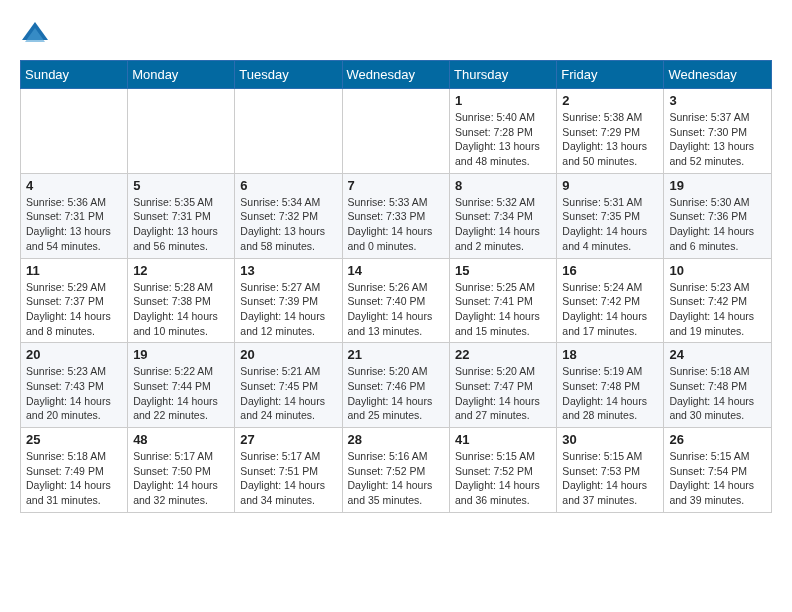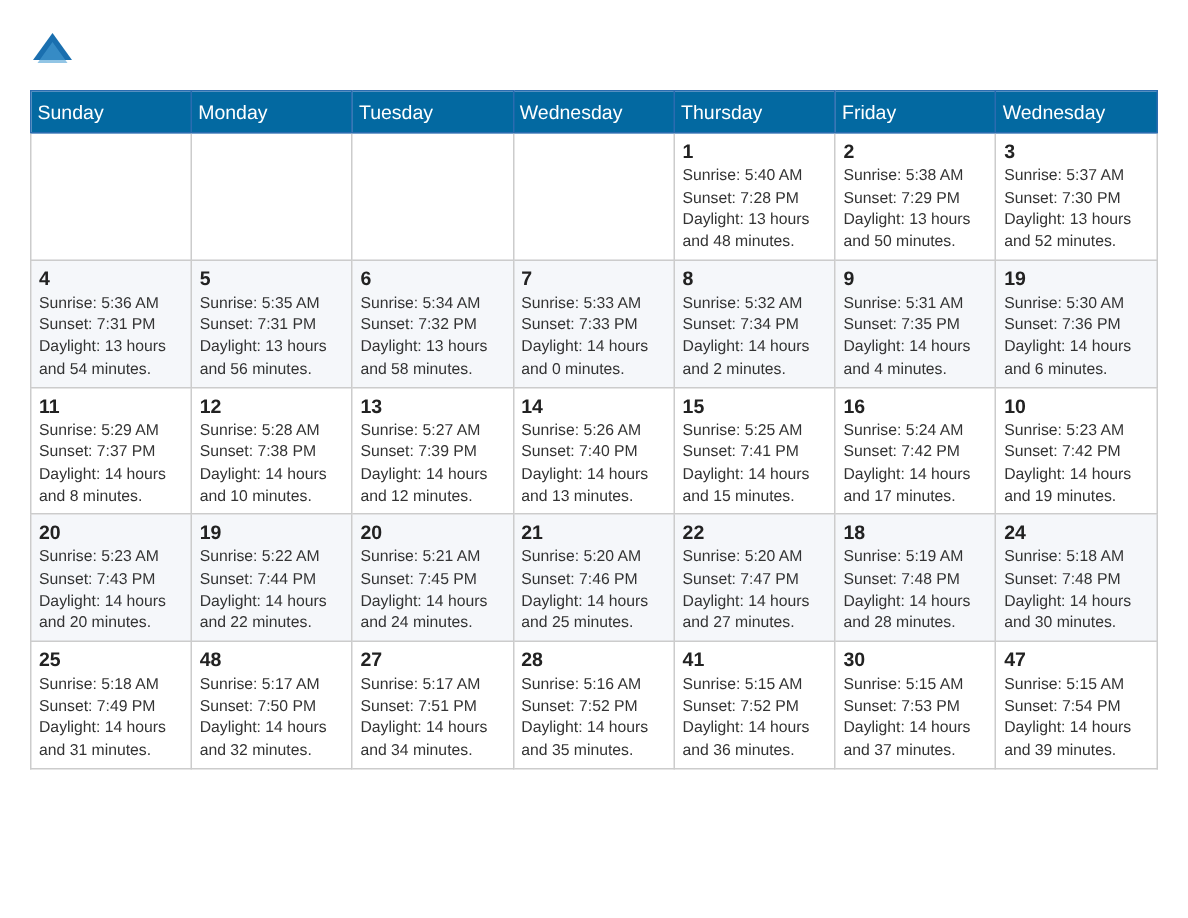--- a/index.html
+++ b/index.html
@@ -253,18 +253,18 @@
         </td>
         <td>
           <div class="day-number">41</div>
           <div class="day-info">Sunrise: 5:15 AM<br>Sunset: 7:52 PM<br>Daylight: 14 hours<br>and 36 minutes.</div>
         </td>
         <td>
           <div class="day-number">30</div>
           <div class="day-info">Sunrise: 5:15 AM<br>Sunset: 7:53 PM<br>Daylight: 14 hours<br>and 37 minutes.</div>
         </td>
         <td>
-          <div class="day-number">47</div>
+          <div class="day-number">26</div>
           <div class="day-info">Sunrise: 5:15 AM<br>Sunset: 7:54 PM<br>Daylight: 14 hours<br>and 39 minutes.</div>
         </td>
       </tr>
     </tbody>
 </table>
 
 </body></html>

